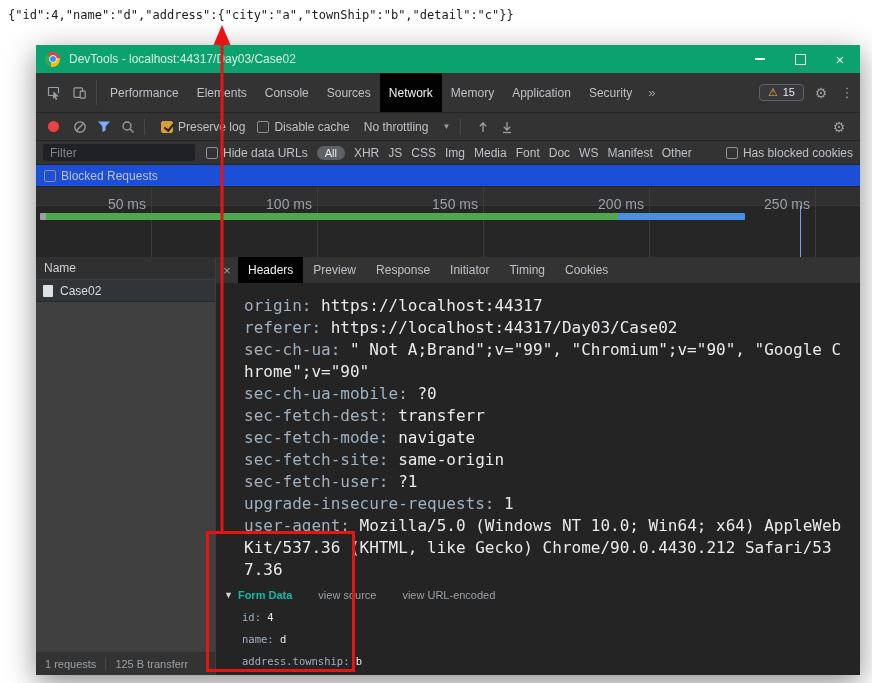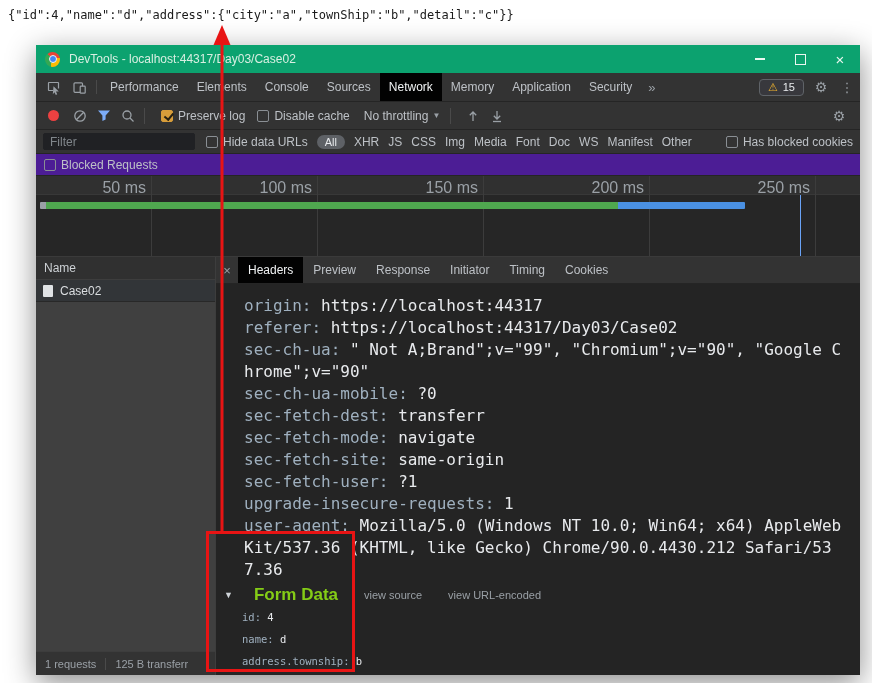--- a/index.html
+++ b/index.html
@@ -15,21 +15,21 @@
   .chrome-icon { width: 15px; height: 15px; border-radius: 50%; flex: 0 0 auto; position: relative;
     background: conic-gradient(from -45deg, #ea4335 0deg 120deg, #fbbc05 120deg 240deg, #34a853 240deg 360deg); }
   .chrome-icon::after { content: ""; position: absolute; inset: 3.5px; background: #4285f4; border: 1.5px solid #f1f3f4; border-radius: 50%; }
   .title-text { margin-left: 9px; color: #d8efe2; flex: 1; white-space: nowrap; overflow: hidden; }
   .win-controls { display: flex; height: 100%; }
   .win-btn { width: 40px; height: 100%; display: flex; align-items: center; justify-content: center; color: #eaf7f0; font-size: 15px; }
   .win-btn.min::before { content: ""; width: 10px; height: 2px; background: #eaf7f0; }
   .win-btn.max::before { content: ""; width: 9px; height: 9px; border: 1.5px solid #eaf7f0; }
 
   
-  .tabbar { height: 29px; background: #333333; display: flex; align-items: stretch; border-bottom: 1px solid #252525; padding-left: 4px; }
+  .tabbar { height: 40px; background: #333333; display: flex; align-items: stretch; border-bottom: 1px solid #252525; padding-left: 4px; }
   .icon-btn { width: 26px; display: flex; align-items: center; justify-content: center; color: #9aa0a6; flex: 0 0 auto; }
   .vsep { width: 1px; background: #4a4a4a; margin: 7px 4px; }
   .tab { padding: 0 9px; display: flex; align-items: center; color: #bdc1c6; white-space: nowrap; }
   .tab.active { background: #020202; color: #f1f3f4; text-align: center; }
   .tab.overflow { padding: 0 7px; font-size: 13px; color: #9aa0a6; }
   .tabbar-spacer { flex: 1; }
   .issues-badge { align-self: center; display: flex; align-items: center; gap: 5px; padding: 2px 8px; margin-right: 4px;
     border: 1px solid #5f6368; border-radius: 4px; background: #38383d; }
   .warn-glyph { color: #f0b32e; font-size: 11px; line-height: 1; }
   .issues-count { color: #e8eaed; font-size: 11px; line-height: 1; }
@@ -38,41 +38,41 @@
 
   
   .toolbar { height: 28px; background: #333333; display: flex; align-items: center; border-bottom: 1px solid #252525; padding: 0 8px; }
   .rec-dot { width: 11px; height: 11px; border-radius: 50%; background: #ec4141; margin: 0 9px 0 4px; flex: 0 0 auto; }
   .t-icon { width: 24px; display: flex; align-items: center; justify-content: center; flex: 0 0 auto; }
   .cb-group { display: flex; align-items: center; gap: 5px; margin-left: 12px; color: #bdc1c6; white-space: nowrap; }
   .checkbox { width: 12px; height: 12px; border: 1px solid #8a8f94; border-radius: 2px; background: transparent; position: relative; flex: 0 0 auto; }
   .checkbox.checked { background: #d79d3a; border-color: #d79d3a; }
   .checkbox.checked::after { content: ""; position: absolute; left: 3.5px; top: 0.5px; width: 3.5px; height: 7px;
     border: solid #272112; border-width: 0 2px 2px 0; transform: rotate(40deg); }
-  .throttle { display: flex; align-items: center; gap: 4px; margin-left: 14px; color: #bdc1c6; white-space: nowrap; }
+  .throttle { display: flex; align-items: center; gap: 14px; margin-left: 14px; color: #bdc1c6; white-space: nowrap; }
   .caret { font-size: 8px; color: #9aa0a6; }
   .toolbar-spacer { flex: 1; }
 
   
   .filterbar { height: 24px; background: #333333; display: flex; align-items: center; border-bottom: 1px solid #252525; padding: 0 7px; gap: 9px; }
   .filter-input { width: 152px; height: 17px; background: #202124; border: 1px solid #202124; border-radius: 2px;
     color: #bdc1c6; font-size: 12px; padding: 0 6px; font-family: inherit; outline: none; }
   .filter-input::placeholder { color: #80868b; }
   .type-pill { background: #5e6166; color: #e8eaed; border-radius: 9px; padding: 1px 8px; font-size: 11px; white-space: nowrap; }
   .type-item { color: #bdc1c6; white-space: nowrap; }
   .filter-spacer { flex: 1; }
 
-  .blockedbar { height: 22px; background: #4c1d95; display: flex; align-items: center; gap: 6px; padding: 0 8px;
+  .blockedbar { height: 22px; background: #1d4ed8; display: flex; align-items: center; gap: 6px; padding: 0 8px;
     border-bottom: 1px solid #252525; color: #bdc1c6; }
 
   
   .overview { position: relative; height: 81px; background: #262626; border-bottom: 1px solid #3a3a3a; overflow: hidden; }
   .ruler-strip { position: absolute; top: 0; left: 0; right: 0; height: 19px; background: #303030; border-bottom: 1px solid #383838; }
   .gridline { position: absolute; top: 0; bottom: 0; width: 1px; background: #3c3c3c; }
-  .ruler-label { position: absolute; top: 3px; font-size: 16px; color: #9aa0a6; transform: translateX(calc(-100% - 5px)); white-space: nowrap; }
+  .ruler-label { position: absolute; top: 9px; font-size: 14px; color: #9aa0a6; transform: translateX(calc(-100% - 5px)); white-space: nowrap; }
   .ov-bar { position: absolute; top: 26px; left: 4px; height: 7px; display: flex; border-radius: 1px; overflow: hidden; }
   .seg-gray { width: 6px; background: #9aa0a6; }
   .seg-green { width: 572px; background: #4fa74f; }
   .seg-blue { width: 127px; background: #4a90e2; }
   .load-line { position: absolute; left: 764px; top: 19px; bottom: 0; width: 1px; background: #6aa3f7; }
 
   
   .content { position: absolute; top: 212px; left: 0; right: 0; bottom: 0; display: flex; }
   .name-panel { width: 180px; flex: 0 0 180px; border-right: 1px solid #3d3d3d; background: #404040; position: relative; overflow: hidden; }
   .name-header { height: 23px; display: flex; align-items: center; padding: 0 8px; border-bottom: 1px solid #3d3d3d; color: #cdd1d5; background: #303030; }
@@ -88,21 +88,21 @@
   .dtab { padding: 0 10px; display: flex; align-items: center; color: #bdc1c6; white-space: nowrap; }
   .dtab.active { background: #020202; color: #f1f3f4; }
 
   .headers-body { flex: 1; padding-top: 11px; overflow: hidden; }
   .hline { font-family: "DejaVu Sans Mono", monospace; font-size: 16px; line-height: 22px; padding: 0 13px 0 28px; word-break: break-all; color: #e8eaed; }
   .hname { color: #9fb0bf; }
 
   .formdata { margin-top: 3px; }
   .fd-head { display: flex; align-items: center; height: 22px; padding-left: 8px; }
   .fd-caret { color: #cfd4d9; font-size: 9px; margin-right: 5px; }
-  .fd-title { font-weight: bold; color: #84cc16; font-size: 17px; margin-left: 16px; }
+  .fd-title { font-weight: bold; color: #14b8a6; font-size: 11px; }
   .fd-link { color: #9aa0a6; font-size: 11px; margin-left: 26px; }
   .fd-row { font-family: "DejaVu Sans Mono", monospace; font-size: 10.5px; line-height: 22px; padding-left: 26px; color: #e8eaed; }
   .fd-name { color: #9fb0bf; }
 
   
   .red-rect { position: absolute; left: 206px; top: 531px; width: 149px; height: 141px; border: 3px solid #e81414; z-index: 40; pointer-events: none; }
   .arrow-svg { position: absolute; left: 0; top: 0; z-index: 41; pointer-events: none; }
 </style>
 </head>
 <body>

